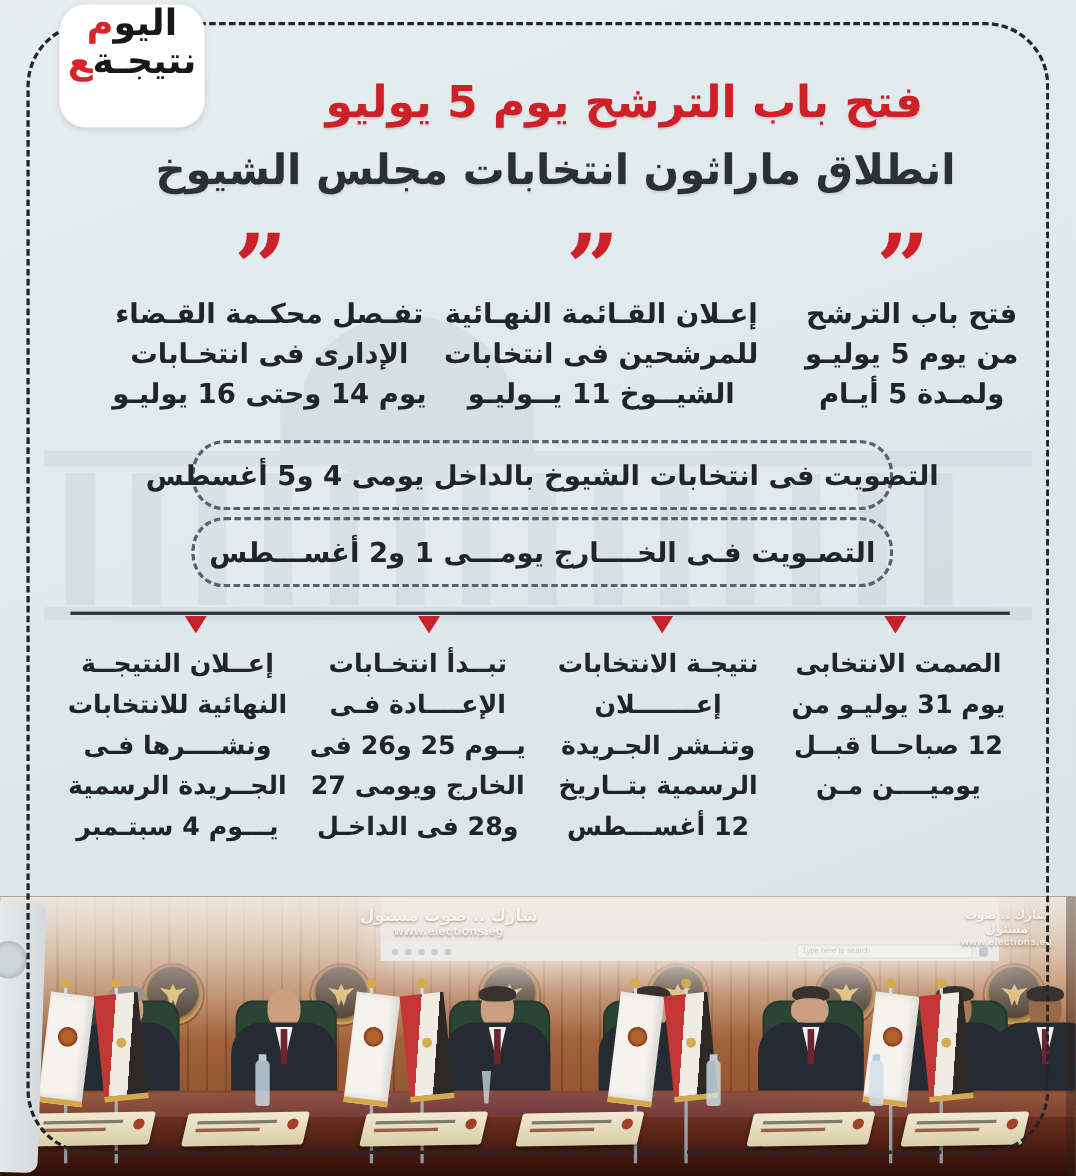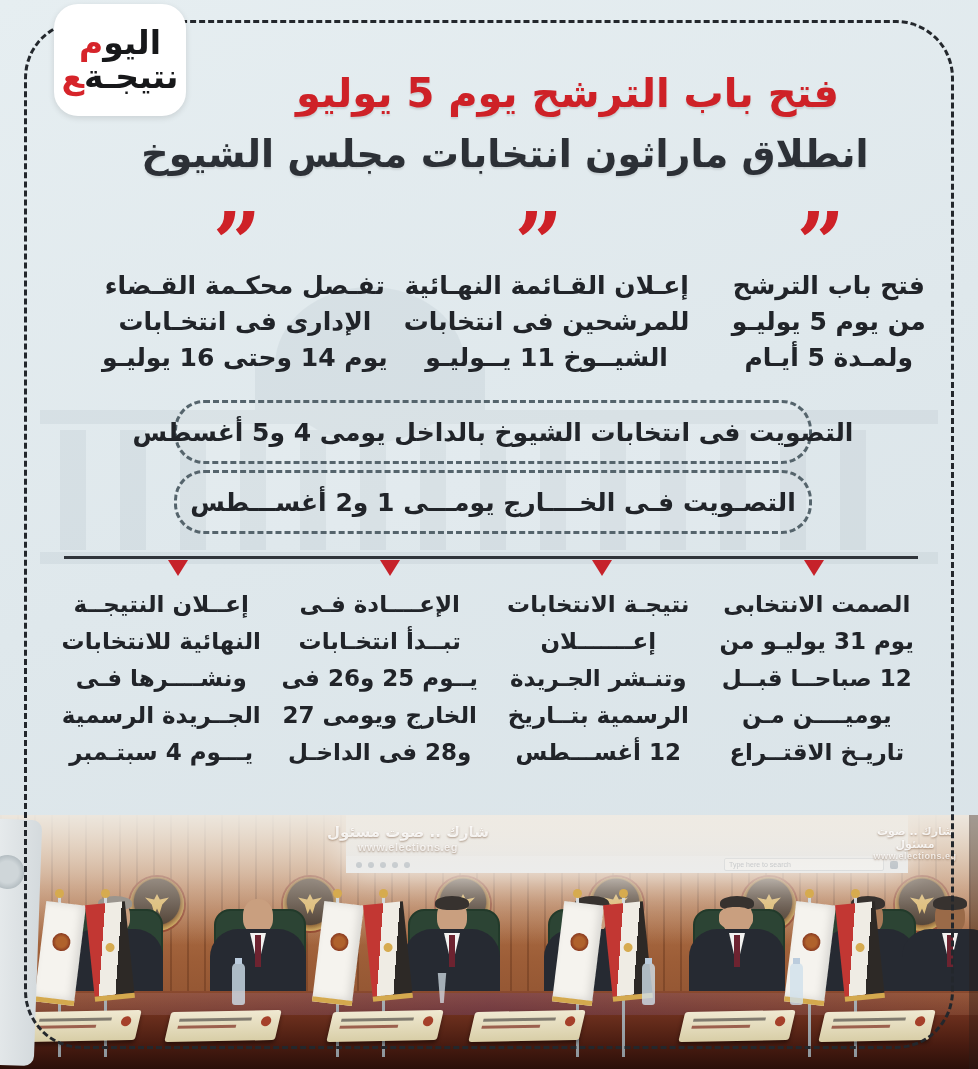--- a/index.html
+++ b/index.html
@@ -11,21 +11,21 @@
   .canvas{position:absolute;inset:0;
     background:linear-gradient(160deg,#e6eef1 0%,#dfe8ec 45%,#d8e2e7 100%);}
   
   .watermark{position:absolute;left:0;top:250px;width:978px;height:340px;opacity:0.06;z-index:1;}
   
   .frame{position:absolute;left:24px;top:20px;right:24px;bottom:20px;
     border:3px dashed #23272c;border-radius:58px;z-index:40;pointer-events:none;}
   
   .logo{position:absolute;left:54px;top:4px;width:132px;height:112px;background:#ffffff;
     border-radius:24px;z-index:45;display:flex;flex-direction:column;align-items:center;
-    justify-content:center;font-weight:bold;direction:rtl;box-shadow:0 2px 6px rgba(0,0,0,.12);}
+    font-weight:bold;direction:rtl;box-shadow:0 2px 6px rgba(0,0,0,.12);}
   .logo-line{font-size:33px;line-height:1.02;color:#17181a;letter-spacing:-1px;}
   .logo .red{color:#d6242a;}
   
   .title{position:absolute;top:70px;left:185px;right:28px;text-align:center;
     font-size:40px;font-weight:bold;color:#ce2127;direction:rtl;white-space:nowrap;
     text-shadow:0 2px 2px rgba(0,0,0,.12);z-index:5;}
   .subtitle{position:absolute;top:132px;left:60px;right:28px;text-align:center;
     font-size:38px;font-weight:bold;color:#2c3036;direction:rtl;white-space:nowrap;
     text-shadow:0 2px 2px rgba(0,0,0,.10);z-index:5;}
   
@@ -189,32 +189,31 @@
   <div class="tl-marker m2"></div>
   <div class="tl-marker m3"></div>
   <div class="tl-marker m4"></div>
 
   <div class="tl-row">
     <div class="tl-col">
       <div class="tl-text">الصمت الانتخابى</div>
       <div class="tl-text">يوم 31 يوليـو من</div>
       <div class="tl-text">12 صباحــا قبــل</div>
       <div class="tl-text">يوميــــن مـن</div>
-      <div class="tl-text">تاريـخ الاقتــراع</div>
     </div>
     <div class="tl-col">
       <div class="tl-text">نتيجـة الانتخابات</div>
       <div class="tl-text">إعـــــــلان</div>
       <div class="tl-text">وتنـشر الجـريدة</div>
       <div class="tl-text">الرسمية بتــاريخ</div>
       <div class="tl-text">12 أغســـطس</div>
     </div>
     <div class="tl-col">
+      <div class="tl-text">تبــدأ انتخـابات</div>
       <div class="tl-text">الإعــــادة فـى</div>
-      <div class="tl-text">تبــدأ انتخـابات</div>
       <div class="tl-text">يــوم 25 و26 فى</div>
       <div class="tl-text">الخارج ويومى 27</div>
       <div class="tl-text">و28 فى الداخـل</div>
     </div>
     <div class="tl-col">
       <div class="tl-text">إعــلان النتيجــة</div>
       <div class="tl-text">النهائية للانتخابات</div>
       <div class="tl-text">ونشــــرها فـى</div>
       <div class="tl-text">الجــريدة الرسمية</div>
       <div class="tl-text">يـــوم 4 سبتـمبر</div>

